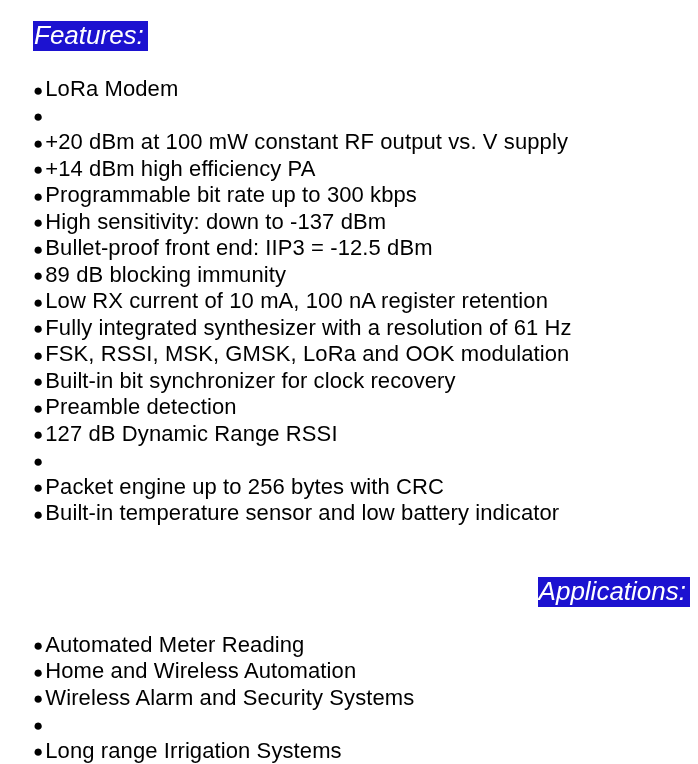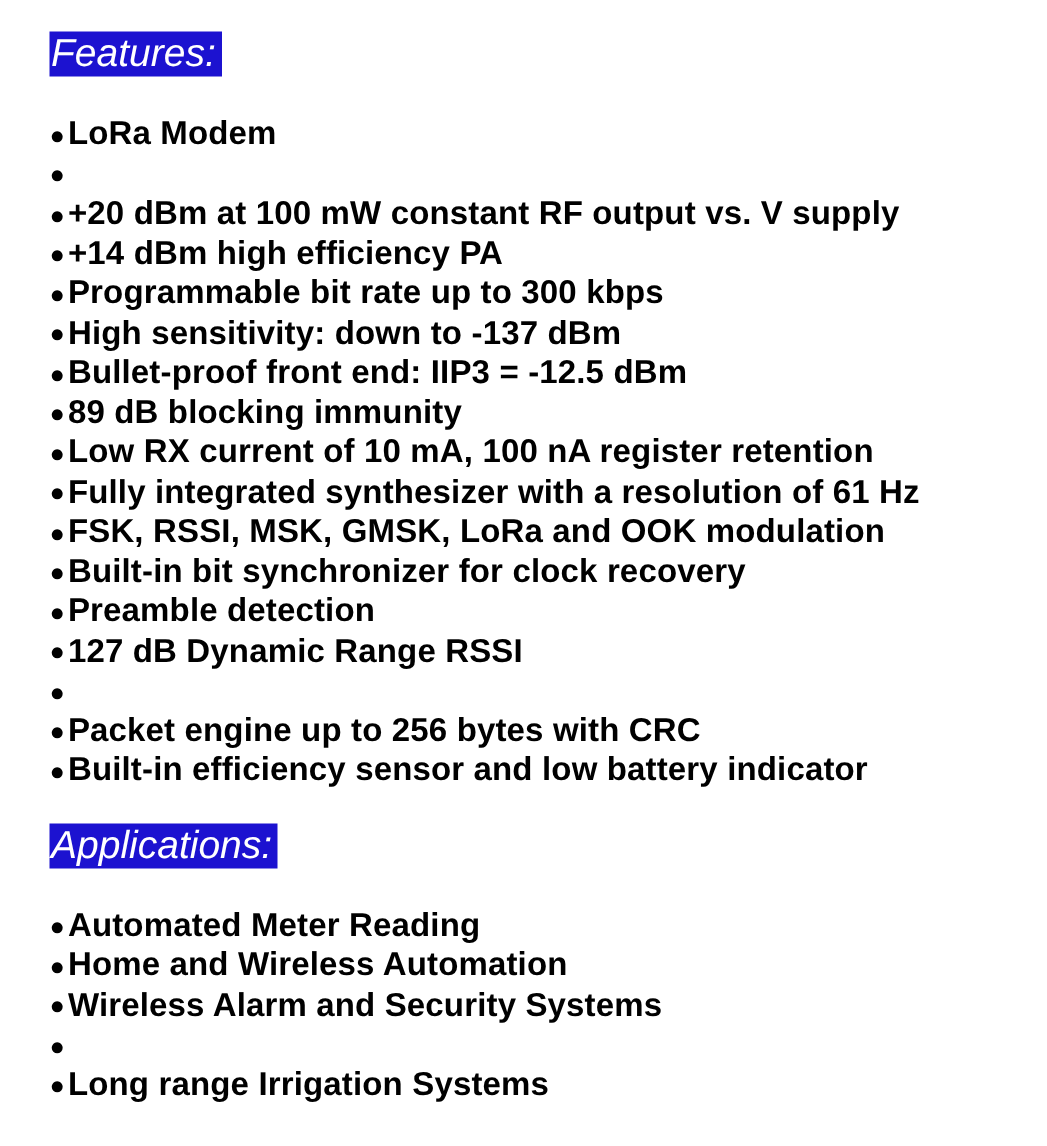--- a/index.html
+++ b/index.html
@@ -17,21 +17,22 @@
     width: 698px;
     height: 764px;
     background: var(--page-bg);
     font-family: "Liberation Sans", sans-serif;
     overflow: hidden;
   }
   .page {
     padding: 21px 8px 0 33px;
   }
   .section + .section {
-    margin-top: 22px;
+    margin-top: 50px;
+    text-align: right;
   }
   .heading-row {
     line-height: 0;
   }
   .heading {
     display: inline-block;
     background: var(--heading-bg);
     color: var(--heading-text);
     font-size: 26px;
     line-height: 29px;
@@ -54,21 +55,20 @@
   .bullet {
     font-size: 17px;
     line-height: 1;
     margin-right: 2px;
     flex: 0 0 auto;
     color: var(--body-text);
     transform: translateY(1px);
   }
   .item-text {
     letter-spacing: 0.1px;
-    font-weight: bold;
   }
 </style>
 </head>
 <body>
 
 <div class="page" id="content">
   <section class="section">
     <div class="heading-row">
       <span class="heading">Features:</span>
     </div>
@@ -146,21 +146,21 @@
     <span class="bullet">●</span>
   </li>
 
   <li class="item">
     <span class="bullet">●</span>
     <span class="item-text">Packet engine up to 256 bytes with CRC</span>
   </li>
 
   <li class="item">
     <span class="bullet">●</span>
-    <span class="item-text">Built-in efficiency sensor and low battery indicator</span>
+    <span class="item-text">Built-in temperature sensor and low battery indicator</span>
   </li>
 </ul>
   </section>
 
   <section class="section">
     <div class="heading-row">
       <span class="heading">Applications:</span>
     </div>
     <ul class="list">
   <li class="item">

